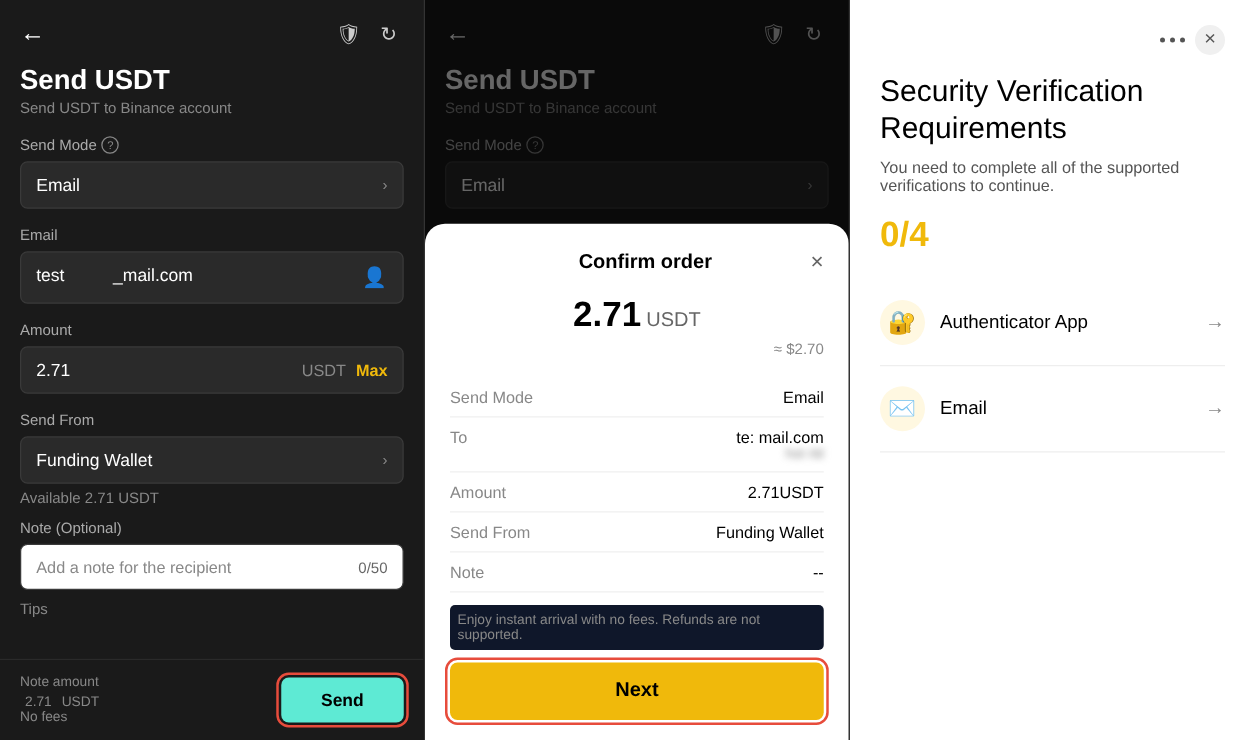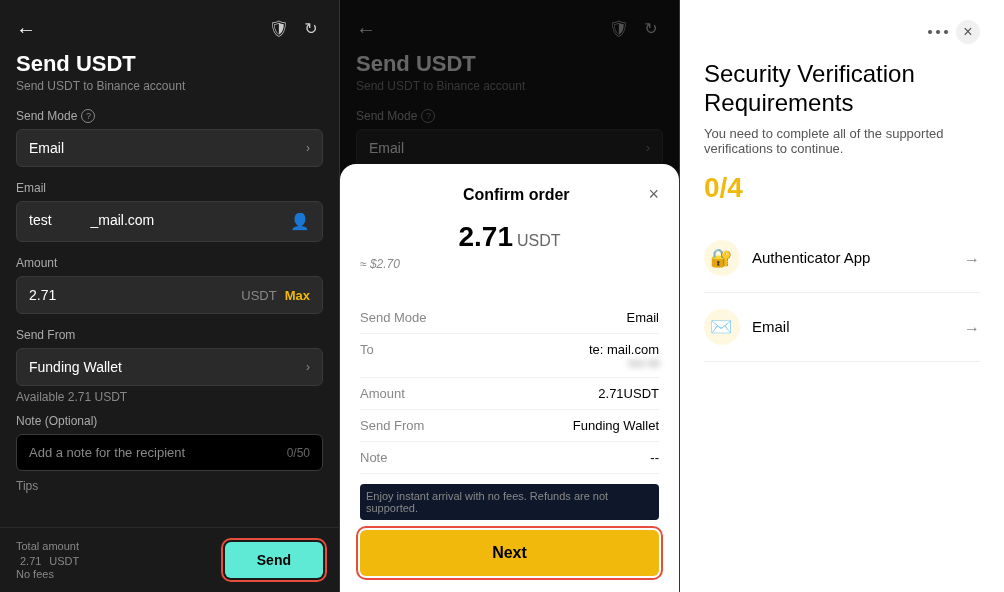--- a/index.html
+++ b/index.html
@@ -193,21 +193,21 @@
     }
 
     .available-text {
       font-size: 12px;
       color: #888;
       margin-bottom: 10px;
       margin-top: -10px;
     }
 
     .note-field {
-      background: #000000;
+      background: #ffffff;
       border: 1px solid #3a3a3a;
       border-radius: 6px;
       padding: 10px 12px;
       color: #888;
       font-size: 13px;
       display: flex;
       align-items: center;
       justify-content: space-between;
       margin-bottom: 8px;
     }
@@ -322,25 +322,24 @@
     }
 
     .modal-amount .big-amount .currency {
       font-size: 16px;
       font-weight: 400;
       color: #666;
       margin-left: 4px;
     }
 
     .modal-usd {
-      text-align: left;
+      text-align: right;
       font-size: 12px;
       color: #888;
-      margin-bottom: 31px;
-      font-style: italic;
+      margin-bottom: 16px;
     }
 
     .modal-row {
       display: flex;
       justify-content: space-between;
       align-items: flex-start;
       padding: 8px 0;
       border-bottom: 1px solid #f0f0f0;
       font-size: 13px;
     }
@@ -545,21 +544,21 @@
   <div class="note-field">
     <span>Add a note for the recipient</span>
     <span class="note-counter">0/50</span>
   </div>
 
   <div class="tips-label">Tips</div>
 
   <div class="bottom-bar">
     <div class="bottom-bar-row">
       <div>
-        <div class="total-label">Total amount</div>
+        <div class="total-label">Note amount</div>
         <div class="total-amount">
           <span>2.71</span>
           <span>USDT</span>
         </div>
         <div class="no-fees">No fees</div>
       </div>
       <button class="send-btn">Send</button>
     </div>
   </div>
 </div>

